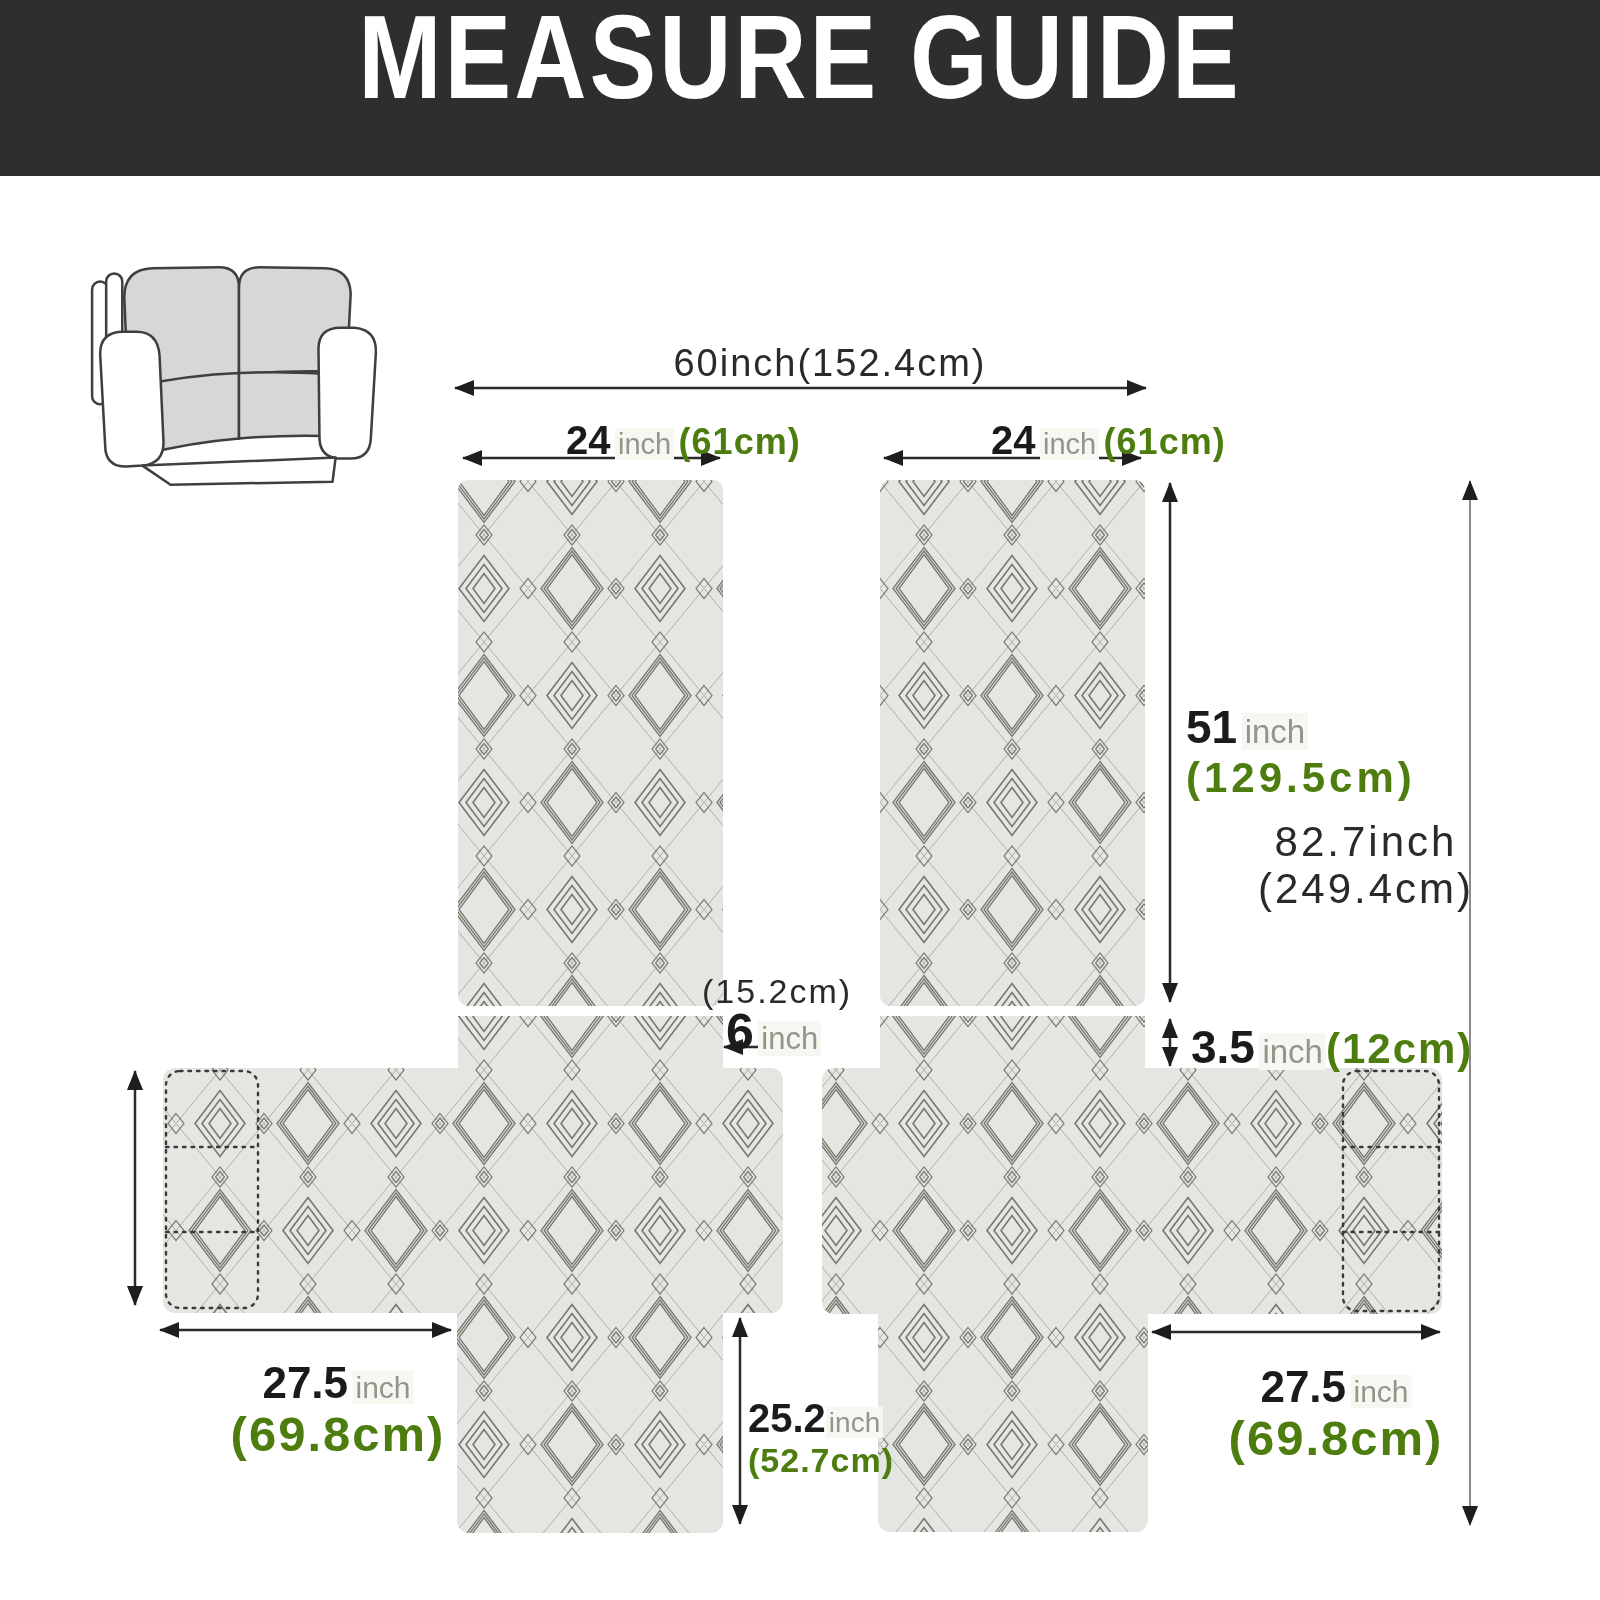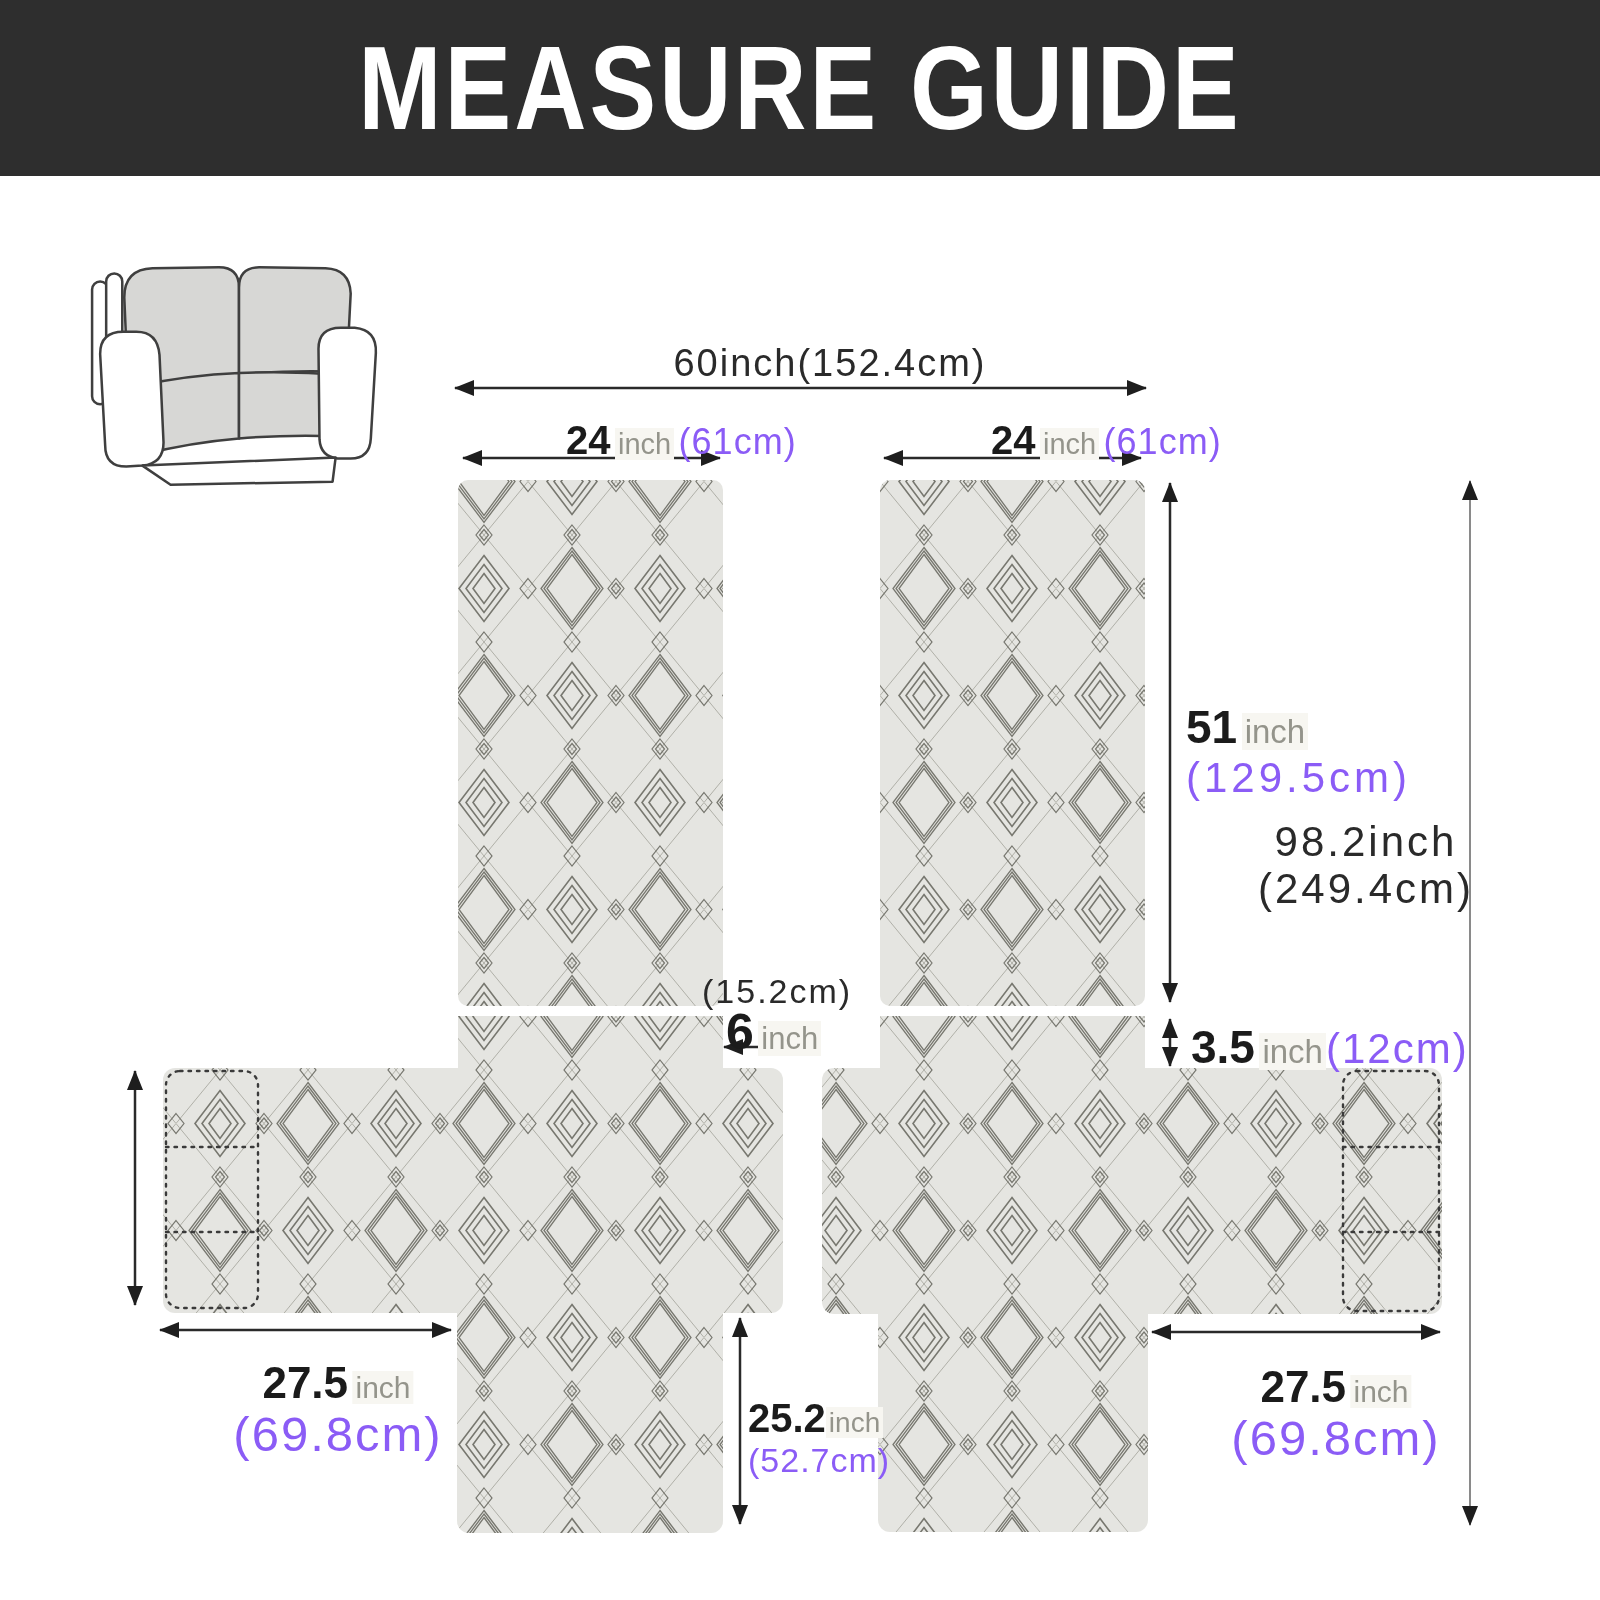--- a/index.html
+++ b/index.html
@@ -1,34 +1,34 @@
 <!DOCTYPE html>
 <html><head>
 <meta charset="utf-8">
 <style>
   html,body{margin:0;padding:0;background:#ffffff;}
   .canvas{position:relative;width:1600px;height:1600px;overflow:hidden;background:#fff;
           font-family:"Liberation Sans",sans-serif;color:#1f1f1f;}
   
   .header{position:absolute;left:0;top:0;width:1600px;height:176px;background:#2e2e2e;
-          display:flex;align-items:center;justify-content:center;}
+          display:flex;align-items:flex-start;justify-content:center;}
   .header h1{margin:0;color:#fff;font-size:100px;font-weight:bold;letter-spacing:3px;
              transform:scaleY(1.18);white-space:nowrap;}
   
   .sofa{position:absolute;left:78px;top:255px;width:322px;height:232px;}
   .badge{position:absolute;left:90px;top:500px;width:296px;height:66px;background:#a2a2a2;
          border-radius:34px;display:flex;align-items:center;justify-content:center;}
   .badge span{color:#fff;font-weight:bold;font-size:40px;letter-spacing:2px;}
   
   .diagram{position:absolute;left:0;top:0;width:1600px;height:1600px;pointer-events:none;}
   
   .lbl{position:absolute;white-space:nowrap;line-height:1.12;margin-top:8px;}
   .num{font-weight:bold;color:#1b1b1b;}
   .unit{color:#94948b;background:#f7f6f1;padding:0 3px;}
-  .metric{color:#8b5cf6;}
+  .metric{color:#4d7c0f;font-weight:bold;}
   .plain{color:#2a2a2a;}
   .center{text-align:center;}
   #lbl-60{left:830px;top:334px;transform:translateX(-50%);font-size:38px;letter-spacing:2px;}
   #lbl-24L{left:566px;top:410px;}
   #lbl-24L .num,#lbl-24R .num{font-size:40px;}
   #lbl-24L .unit,#lbl-24R .unit{font-size:29px;}
   #lbl-24L .metric,#lbl-24R .metric{font-size:36px;letter-spacing:1px;}
   #lbl-24R{left:991px;top:410px;}
   #lbl-51{left:1186px;top:694px;}
   #lbl-51 .num{font-size:46px;}
@@ -180,21 +180,21 @@
 
   <div class="lbl" id="lbl-51">
     <div>
       <span class="num">51</span>
       <span class="unit">inch</span>
     </div>
     <div class="metric">(129.5cm)</div>
   </div>
 
   <div class="lbl center" id="lbl-98">
-    <div><span class="plain">98.2</span><span class="plain">inch</span></div>
+    <div><span class="plain">82.7</span><span class="plain">inch</span></div>
     <div class="plain">(249.4cm)</div>
   </div>
 
   <div class="lbl" id="lbl-47">
     <span class="num">3.5</span>
     <span class="unit">inch</span><span class="metric">(12cm)</span>
   </div>
 
   <div class="lbl" id="lbl-152">
     <span class="plain">(15.2cm)</span>

